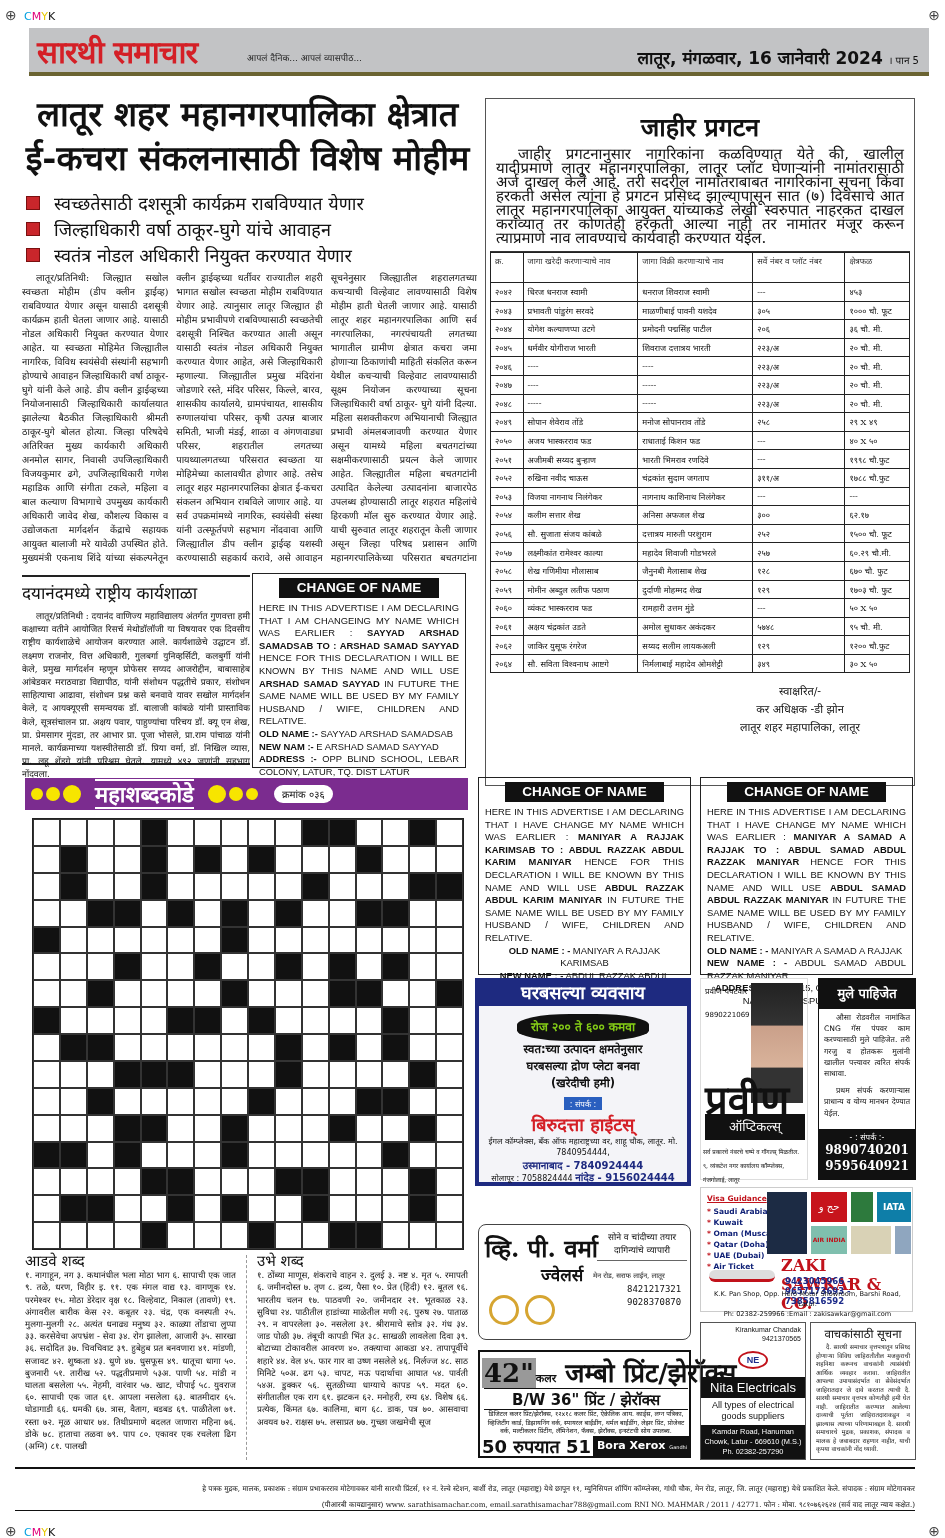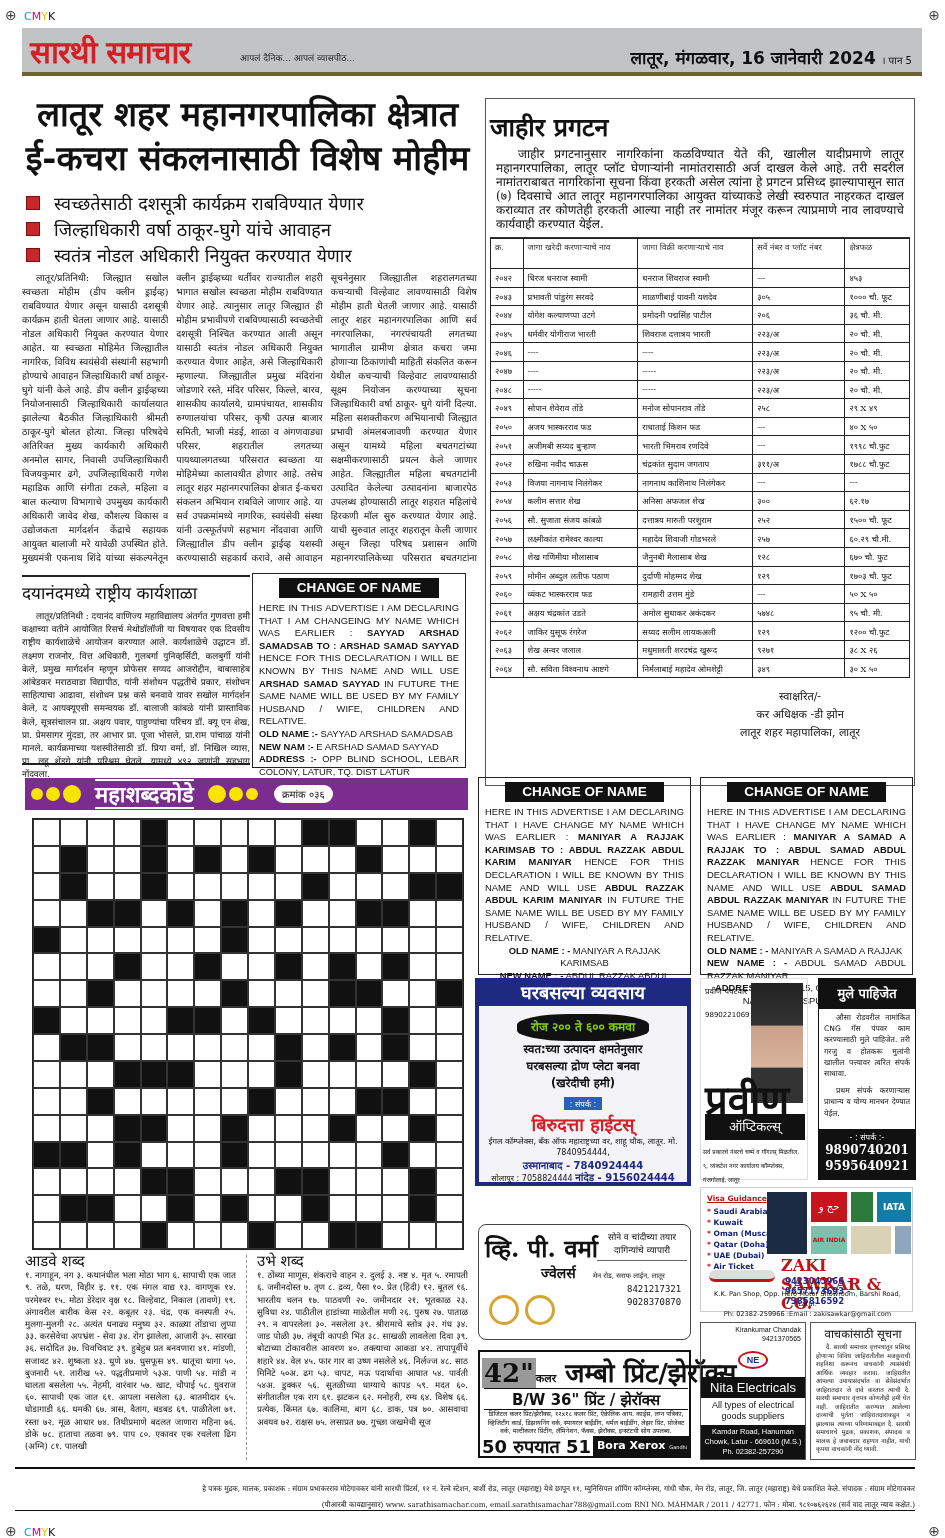--- a/index.html
+++ b/index.html
@@ -1,35 +1,35 @@
 <!DOCTYPE html>
 <html><head>
 <meta charset="utf-8">
 <style>
 *{box-sizing:border-box;margin:0;padding:0}
 body{width:945px;height:1538px;background:#fff;font-family:"DejaVu Sans",sans-serif;color:#111;position:relative;overflow:hidden}
 .abs{position:absolute}
 .reg{font-size:14px;color:#444}
 .cmyk{font-size:11px;letter-spacing:0}
 .cmyk .c{color:#00a0e0}.cmyk .m{color:#e0007a}.cmyk .y{color:#e6c800}.cmyk .k{color:#111}
-#masthead{left:22px;top:28px;width:900px;height:48px;background:#c2c3c5;border-bottom:4px solid #6b6432}
+#masthead{left:29px;top:28px;width:900px;height:48px;background:#c2c3c5;border-bottom:4px solid #6b6432}
 #brand{left:8px;top:2px;font-size:31px;font-weight:bold;color:#d41f26;font-family:"DejaVu Serif",serif;letter-spacing:-1px}
 #tagline{left:218px;top:23px;font-size:9px;color:#222}
 #dateline{right:10px;top:18px;font-size:17px;font-weight:bold;color:#111}
 #dateline .pg{font-size:10px;font-weight:normal}
 #headline{left:20px;top:92px;width:455px;text-align:center;font-size:34px;font-weight:bold;line-height:44px;font-family:"DejaVu Serif",serif}
 .bullets{left:26px;top:190px;width:450px}
 .bullet{display:flex;align-items:center;font-size:18px;height:26px}
 .bullet .sq{width:14px;height:14px;background:#c9262b;margin-right:14px;border:1px solid #7a1010}
 .cols3{left:22px;top:271px;width:455px;height:295px;display:flex;gap:8px;font-size:9.4px;line-height:14px;text-align:justify;font-family:"DejaVu Serif",serif}
 .cols3 div{flex:1;overflow:hidden}
 .ind{text-indent:14px;display:block}
 #notice{left:485px;top:98px;width:430px;height:688px;border:1px solid #555;padding:4px}
-#notice h2{text-align:left;font-size:25px;font-family:"DejaVu Serif",serif;margin:6px 0 4px}
-#notice .intro{font-size:12px;line-height:14px;text-align:justify;text-indent:22px;padding:0 6px 6px;border-bottom:1px solid #333;font-family:"DejaVu Serif",serif}
+#notice h2{text-align:center;font-size:25px;font-family:"DejaVu Serif",serif;margin:6px 0 4px}
+#notice .intro{font-size:15px;line-height:14px;text-align:justify;text-indent:22px;padding:0 6px 6px;border-bottom:1px solid #333;font-family:"DejaVu Serif",serif}
 table.nt{border-collapse:collapse;width:100%;font-size:8.2px;font-family:"DejaVu Serif",serif}
 table.nt td,table.nt th{border:1px solid #222;padding:2px 4px;height:18.6px;text-align:left;font-weight:normal;vertical-align:middle}
 table.nt th{height:30px;vertical-align:top;color:#333}
 #sign{text-align:right;padding-right:40px;margin-top:10px;font-size:11px;line-height:18px;font-family:"DejaVu Serif",serif}
 #sign p{text-align:center;display:block;margin-left:240px}
 #workshop{left:22px;top:575px;width:228px;height:190px;border-top:2px solid #222;border-bottom:2px solid #222}
 #workshop h3{font-size:17px;font-weight:normal;margin:4px 0 6px;font-family:"DejaVu Serif",serif}
 #workshop p{font-size:8.8px;line-height:13.2px;text-align:justify;text-indent:14px;font-family:"DejaVu Serif",serif}
 .con{border:1px solid #222;padding:4px 6px;font-family:"Liberation Sans",sans-serif;font-size:9.4px;line-height:12.6px}
 .con .hd{background:#111;color:#fff;text-align:center;font-weight:bold;font-size:13.5px;margin:0 20px 4px;height:20px;line-height:20px}
@@ -67,21 +67,21 @@
 #adoptics .bar{position:absolute;left:4px;top:135px;width:100px;height:26px;background:#111;color:#fff;font-size:13px;text-align:center;line-height:26px}
 #adoptics .ft{position:absolute;left:2px;top:166px;font-size:6px;line-height:14px;width:104px}
 #adjobs{left:818px;top:978px;width:98px;height:202px;border:1px solid #111;background:#fff}
 #adjobs .hd{background:#111;color:#fff;font-size:13px;font-weight:bold;text-align:center;height:30px;line-height:30px}
 #adjobs p{font-size:7.6px;line-height:11.2px;padding:3px 5px;text-align:justify;text-indent:12px}
 #adjobs .ft{background:#111;color:#fff;text-align:center;position:absolute;bottom:0;left:0;right:0;height:50px;padding-top:2px}
 #adjobs .ft .c{font-size:8px}
 #adjobs .ft .n{font-size:12px;font-weight:bold;font-family:"DejaVu Serif",serif;line-height:16px}
 #adjewel{left:478px;top:1224px;width:213px;height:116px;border:1px solid #444;border-radius:8px;padding:4px}
 #adjewel .nm{font-size:24px;font-weight:bold;font-family:"DejaVu Serif",serif;position:absolute;left:6px;top:6px}
-#adjewel .sub{font-size:14px;font-weight:bold;position:absolute;left:62px;top:38px}
+#adjewel .sub{font-size:17px;font-weight:bold;position:absolute;left:62px;top:38px}
 #adjewel .tag{position:absolute;left:118px;top:6px;width:90px;font-size:8.8px;text-align:center;line-height:13px;border-bottom:1px solid #666;padding-bottom:3px}
 #adjewel .addr{position:absolute;left:114px;top:46px;font-size:7px}
 #adjewel .ph{position:absolute;left:148px;top:58px;font-size:9px;line-height:13px;font-family:"DejaVu Sans Mono",monospace}
 #adjewel .gold{position:absolute;left:10px;top:70px;width:140px;height:36px;display:flex;gap:6px}
 #adjewel .gold span{display:block;border:3px solid #d6a531;border-radius:50%;width:30px;height:30px}
 #adtravel{left:700px;top:1187px;width:213px;height:125px;border:1px solid #ccc;font-size:7.5px}
 #adtravel .vg{position:absolute;left:6px;top:6px;color:#c1121b;font-weight:bold;text-decoration:underline}
 #adtravel ul{position:absolute;left:6px;top:18px;list-style:none;line-height:11px;color:#112277;font-weight:bold}
 #adtravel ul li:before{content:"* ";color:#c1121b}
 #adtravel .pp{position:absolute;left:66px;top:4px;width:40px;height:62px;background:#1c2b44}
@@ -302,27 +302,20 @@
           <td>९५ चौ. मी.</td>
         </tr>
         <tr>
           <td>२०६२</td>
           <td>जाकिर युसूफ रंगरेज</td>
           <td>सय्यद सलीम लायकअली</td>
           <td>१२९</td>
           <td>१२०० चौ.फुट</td>
         </tr>
         <tr>
-          <td>२०६३</td>
-          <td>शेख अन्वर जलाल</td>
-          <td>मधुमालती शरदचंद्र खुरूद</td>
-          <td>९२७१</td>
-          <td>३८ X २६</td>
-        </tr>
-        <tr>
           <td>२०६४</td>
           <td>सौ. सविता विश्वनाथ आष्टगे</td>
           <td>निर्मलाबाई महादेव ओमशेट्टी</td>
           <td>३४९</td>
           <td>३० X ५०</td>
         </tr>
       </tbody>
   </table>
   <div id="sign">
     <p>स्वाक्षरित/-</p>

